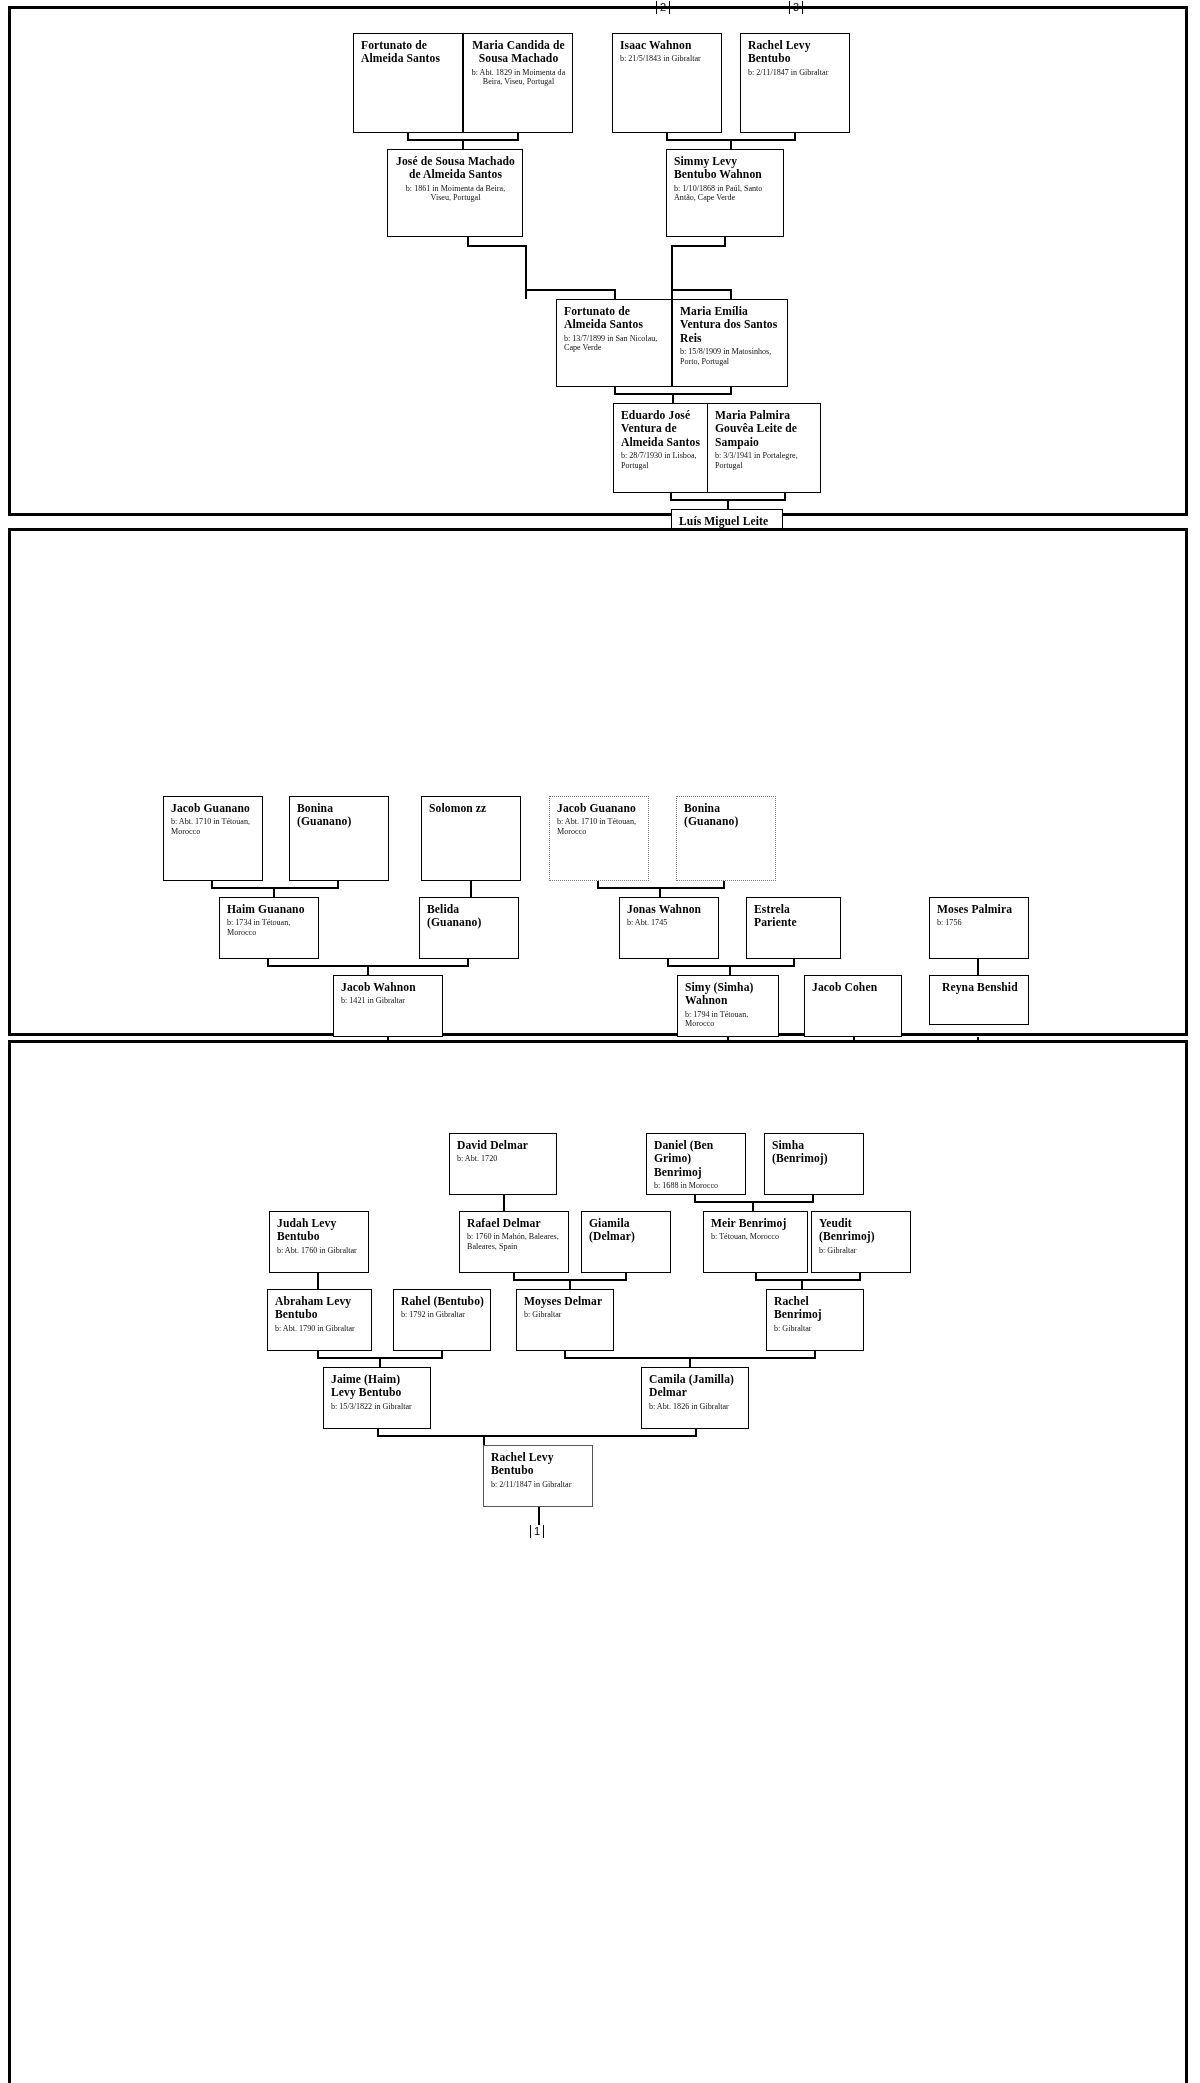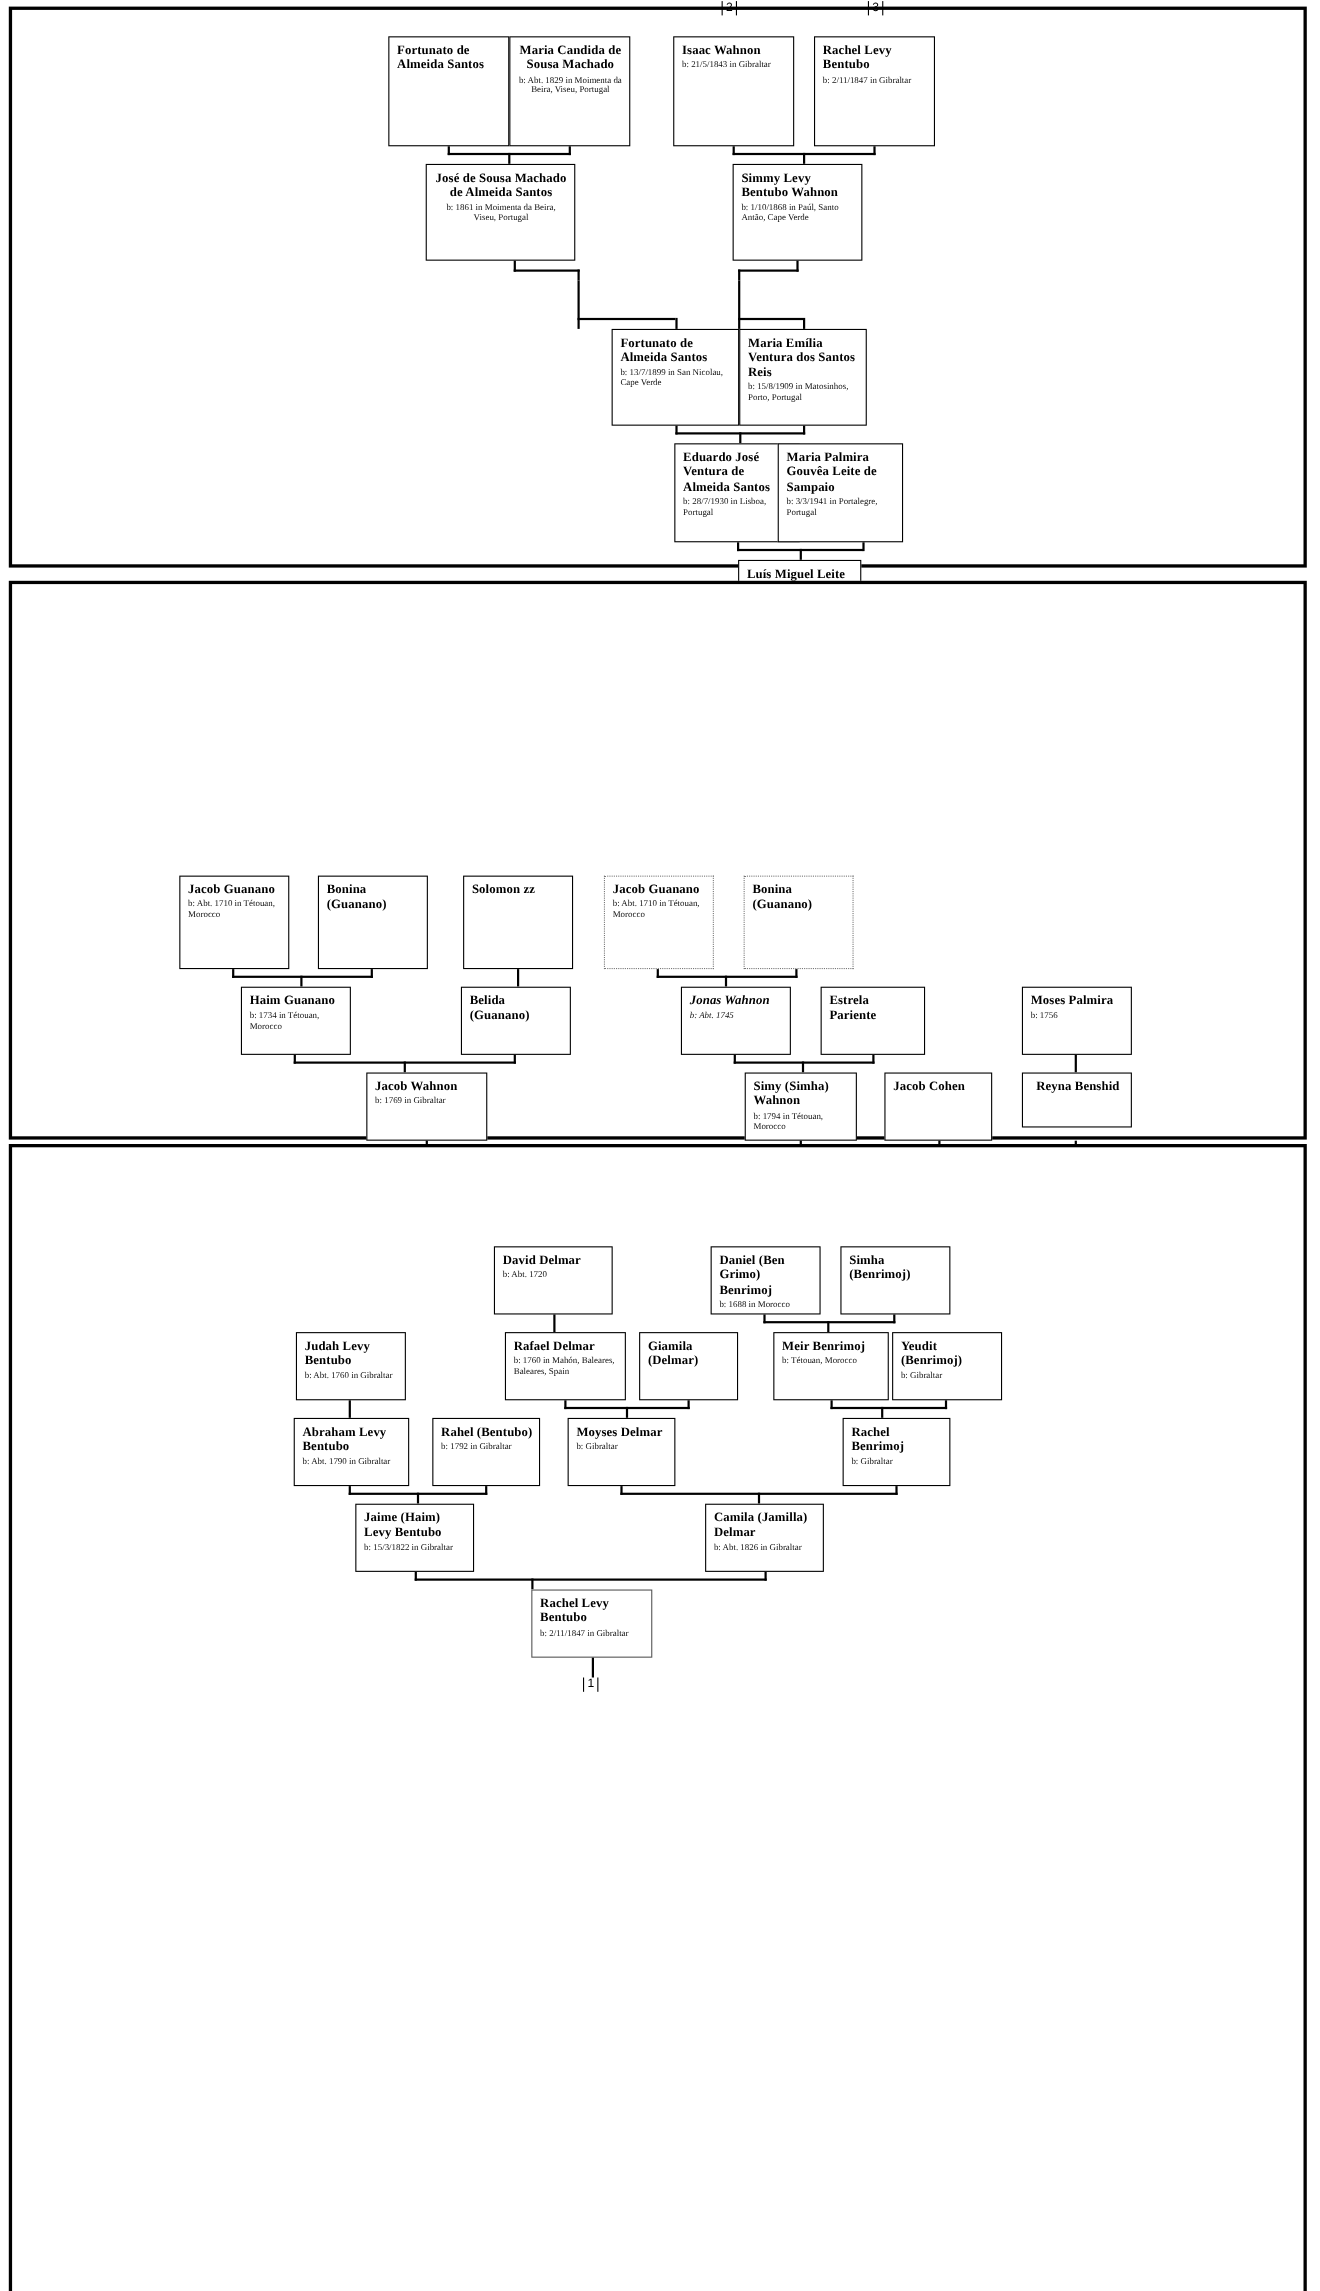--- a/index.html
+++ b/index.html
@@ -216,21 +216,21 @@
     <div class="ln lnv" style="left:648px; top:356px; height:10px;"></div>
 
     <div class="box" style="left:208px; top:366px; width:100px; height:62px;">
       <span class="nm">Haim Guanano</span>
       <span class="bd">b: 1734 in Tétouan, Morocco</span>
     </div>
     <div class="box" style="left:408px; top:366px; width:100px; height:62px;">
       <span class="nm">Belida (Guanano)</span>
       <span class="bd"></span>
     </div>
-    <div class="box" style="left:608px; top:366px; width:100px; height:62px;font-style:italic;">
+    <div class="box" style="left:608px; top:366px; width:100px; height:62px;">
       <span class="nm">Jonas Wahnon</span>
       <span class="bd">b: Abt. 1745</span>
     </div>
     <div class="box" style="left:735px; top:366px; width:95px; height:62px;">
       <span class="nm">Estrela Pariente</span>
       <span class="bd"></span>
     </div>
     <div class="box" style="left:918px; top:366px; width:100px; height:62px;">
       <span class="nm">Moses Palmira</span>
       <span class="bd">b: 1756</span>
@@ -241,21 +241,21 @@
     <div class="ln lnh" style="left:256px; top:434px; width:202px;"></div>
     <div class="ln lnv" style="left:356px; top:434px; height:10px;"></div>
     <div class="ln lnv" style="left:656px; top:428px; height:8px;"></div>
     <div class="ln lnv" style="left:782px; top:428px; height:8px;"></div>
     <div class="ln lnh" style="left:656px; top:434px; width:128px;"></div>
     <div class="ln lnv" style="left:718px; top:434px; height:10px;"></div>
     <div class="ln lnv" style="left:966px; top:428px; height:16px;"></div>
 
     <div class="box" style="left:322px; top:444px; width:110px; height:62px;">
       <span class="nm">Jacob Wahnon</span>
-      <span class="bd">b: 1769 in Gibraltar</span>
+      <span class="bd">b: 1421 in Gibraltar</span>
     </div>
     <div class="box" style="left:666px; top:444px; width:102px; height:62px;">
       <span class="nm">Simy (Simha) Wahnon</span>
       <span class="bd">b: 1794 in Tétouan, Morocco</span>
     </div>
     <div class="box" style="left:793px; top:444px; width:98px; height:62px;">
       <span class="nm">Jacob Cohen</span>
       <span class="bd"></span>
     </div>
     <div class="box" style="left:918px; top:444px; width:100px; height:50px;padding-left:12px;">

